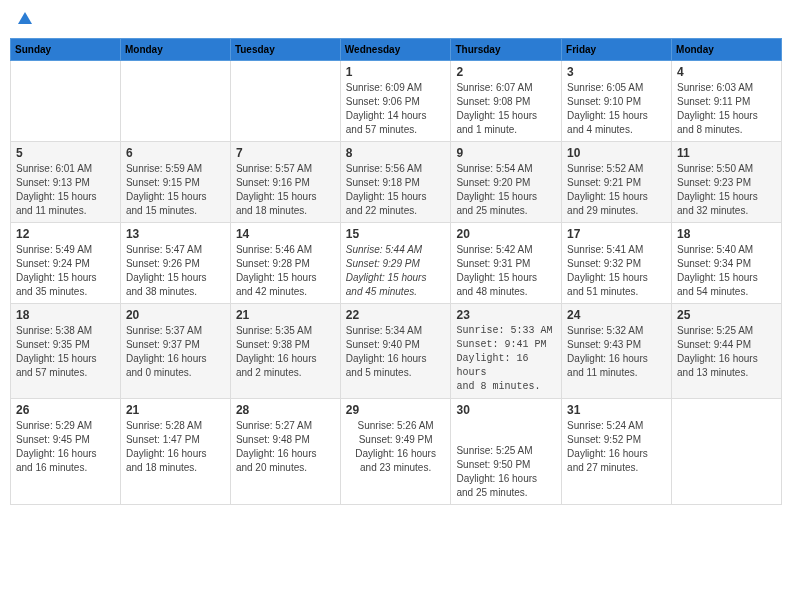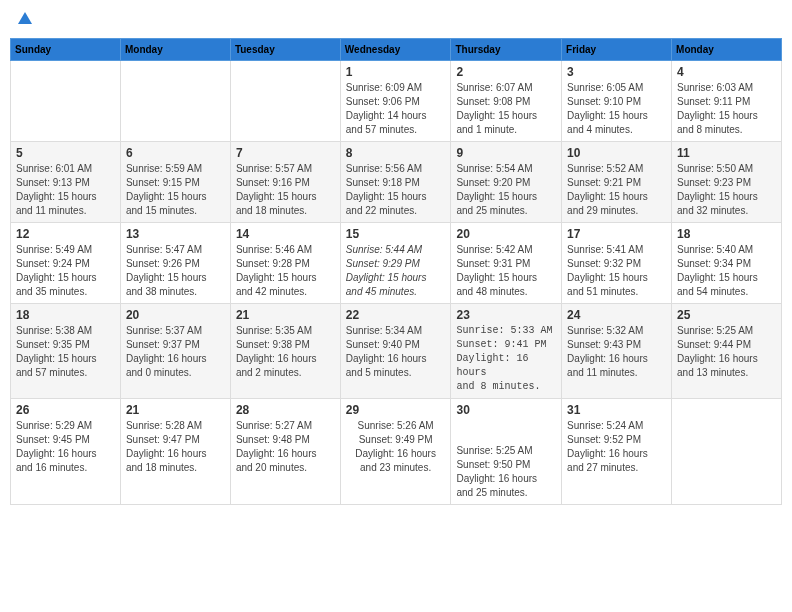--- a/index.html
+++ b/index.html
@@ -305,21 +305,21 @@
         <td>
           <span class="day-num">26</span>
           <div class="day-info" style="white-space: pre-line;">Sunrise: 5:29 AM
 Sunset: 9:45 PM
 Daylight: 16 hours
 and 16 minutes.</div>
         </td>
         <td>
           <span class="day-num">21</span>
           <div class="day-info" style="white-space: pre-line;">Sunrise: 5:28 AM
-Sunset: 9:47 PM
+Sunset: 1:47 PM
 Daylight: 16 hours
 and 18 minutes.</div>
         </td>
         <td>
           <span class="day-num">28</span>
           <div class="day-info" style="white-space: pre-line;">Sunrise: 5:27 AM
 Sunset: 9:48 PM
 Daylight: 16 hours
 and 20 minutes.</div>
         </td>

